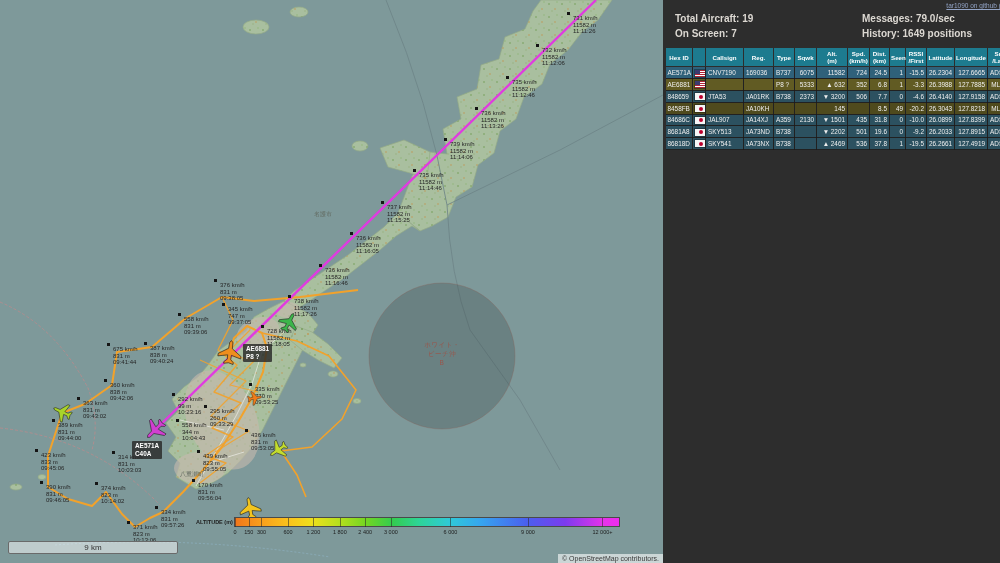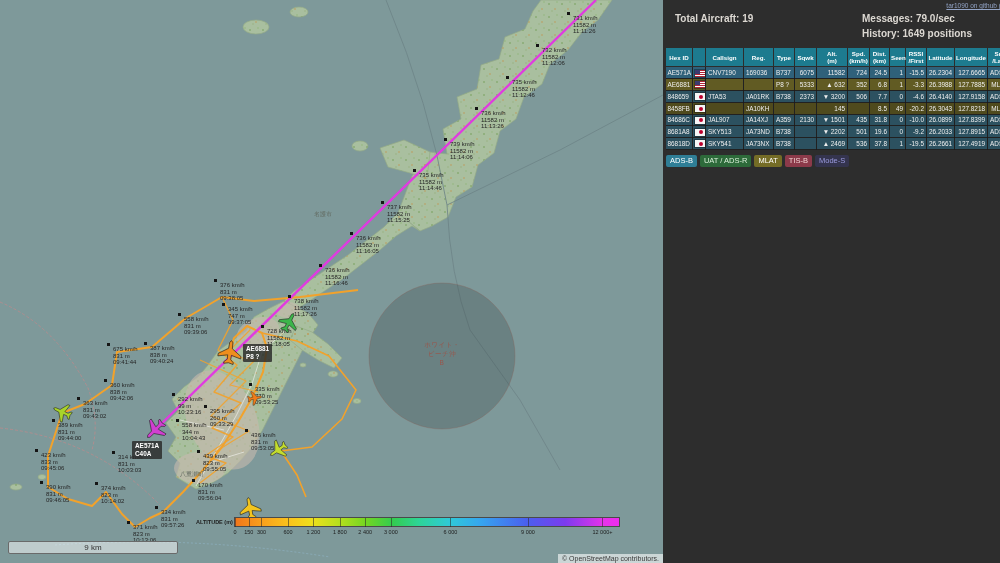--- a/index.html
+++ b/index.html
@@ -394,20 +394,21 @@
 
     <div class="scalebar">9 km</div>
     <div class="attribution">© OpenStreetMap contributors.</div>
   </div>
 
   <div class="panel">
     <div class="gh">tar1090 on github (3.14.1724)</div>
     <div class="stats">
       <div class="col1">
         <div>Total Aircraft: 19</div>
+        <div>On Screen: 7</div>
       </div>
       <div class="col2">
         <div>Messages: 79.0/sec</div>
         <div>History: 1649 positions</div>
       </div>
     </div>
     <table class="ac">
       <colgroup>
         <col style="width:27px">
           <col style="width:13px">
@@ -555,15 +556,14 @@
             <td class="r">536</td>
             <td class="r">37.8</td>
             <td class="r">1</td>
             <td class="r">-19.5</td>
             <td class="r">26.2661</td>
             <td class="r">127.4919</td>
             <td class="c">ADS-B</td>
           </tr>
         </tbody>
     </table>
-    <div class="legend" id="legend"><span class="badge b-adsb">ADS-B</span><span class="badge b-uat">UAT / ADS-R</span><span class="badge b-mlat">MLAT</span><span class="badge b-tisb">TIS-B</span><span class="badge b-modes">Mode-S</span></div>
   </div>
 </div>
 
 </body></html>

